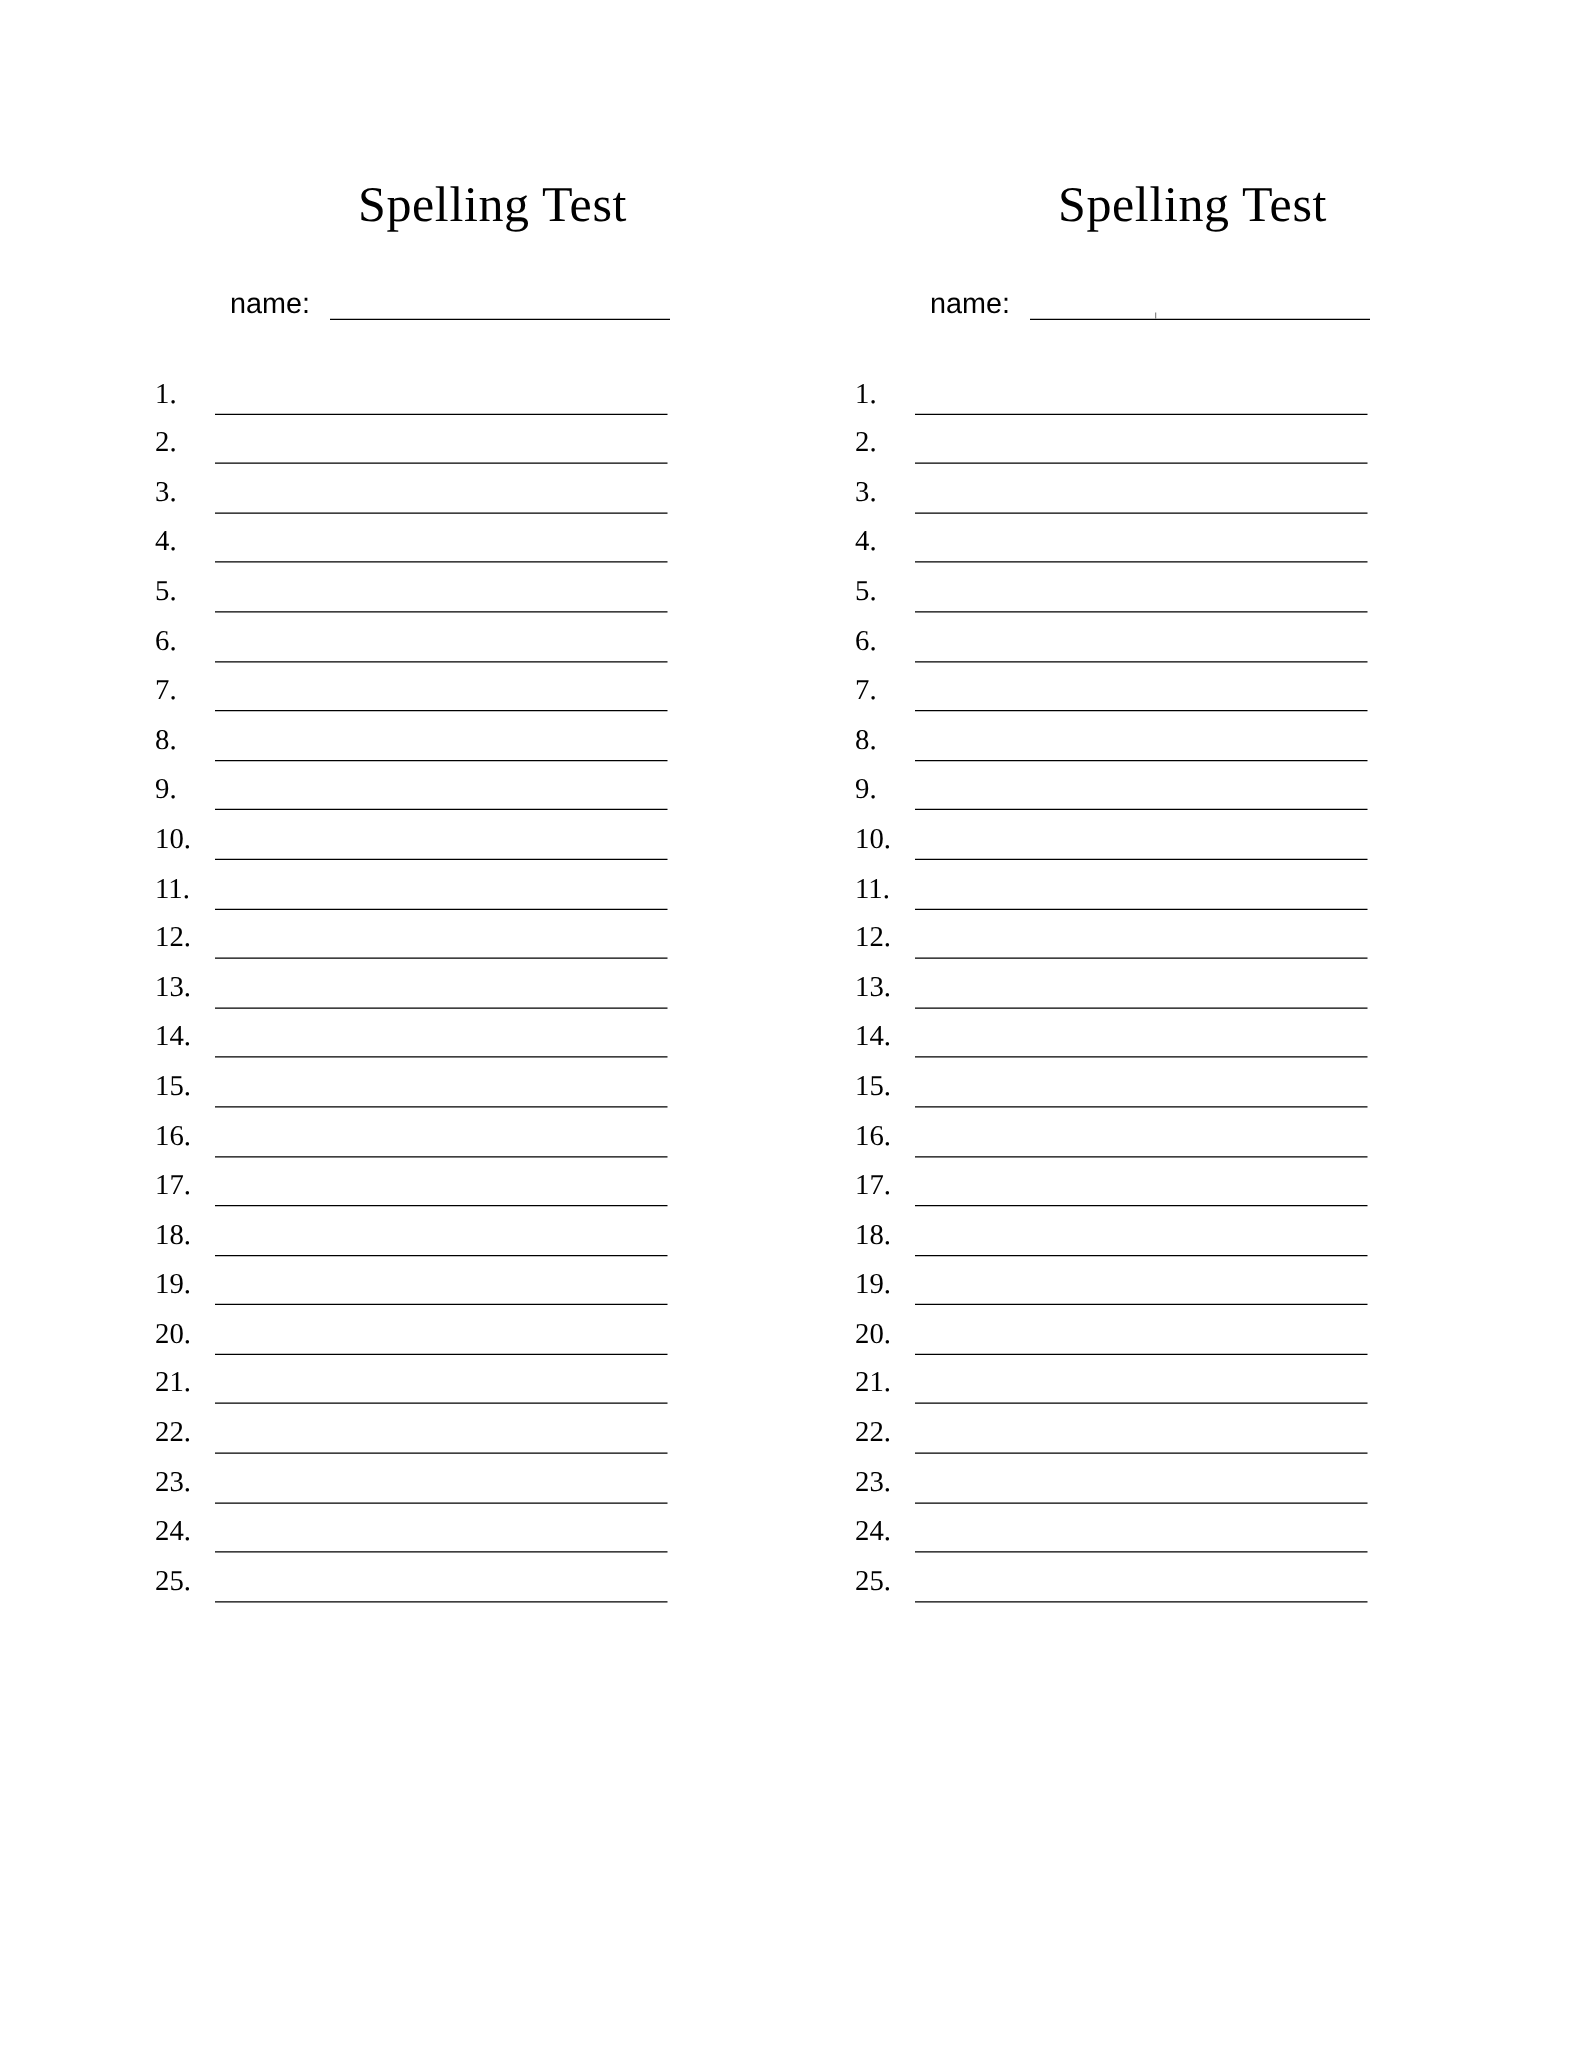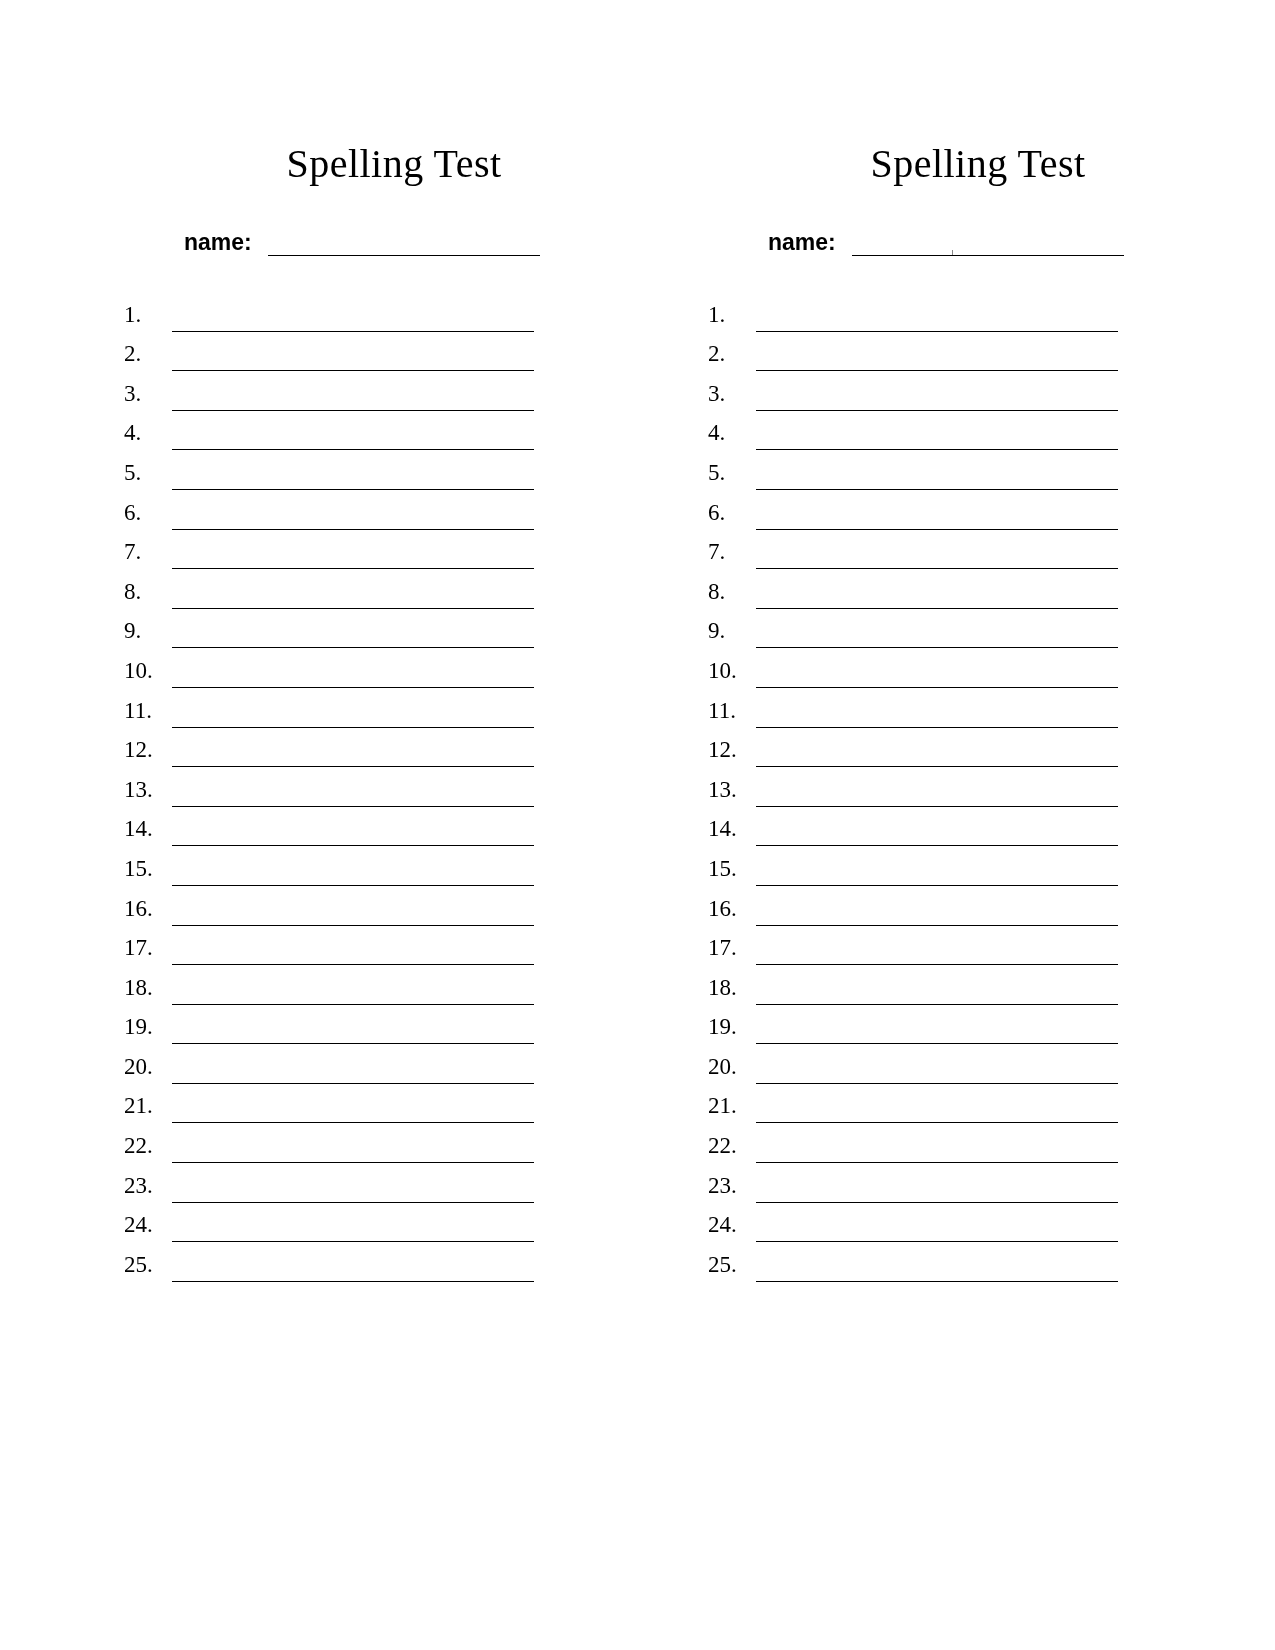--- a/index.html
+++ b/index.html
@@ -17,21 +17,20 @@
   }
 
   .sheet {
     position: absolute;
     top: 0;
     left: 0;
     width: 1275px;
     height: 1650px;
     display: flex;
     flex-direction: row;
-    gap: 24px;
   }
 
   .column {
     position: relative;
     width: 560px;
     box-sizing: border-box;
   }
   .column.left {
     margin-left: 110px;
   }
@@ -54,21 +53,20 @@
     display: flex;
     align-items: flex-end;
     margin-top: 44px;
     padding-left: 74px;
   }
   .name-label {
     font-family: "Liberation Sans", sans-serif;
     font-size: 23px;
     line-height: 23px;
     padding-bottom: 2px;
-    font-weight: bold;
   }
   .name-line {
     flex: 0 0 auto;
     width: 272px;
     margin-left: 16px;
     border-bottom: 1.6px solid #000;
     height: 22px;
   }
 
   .items {

